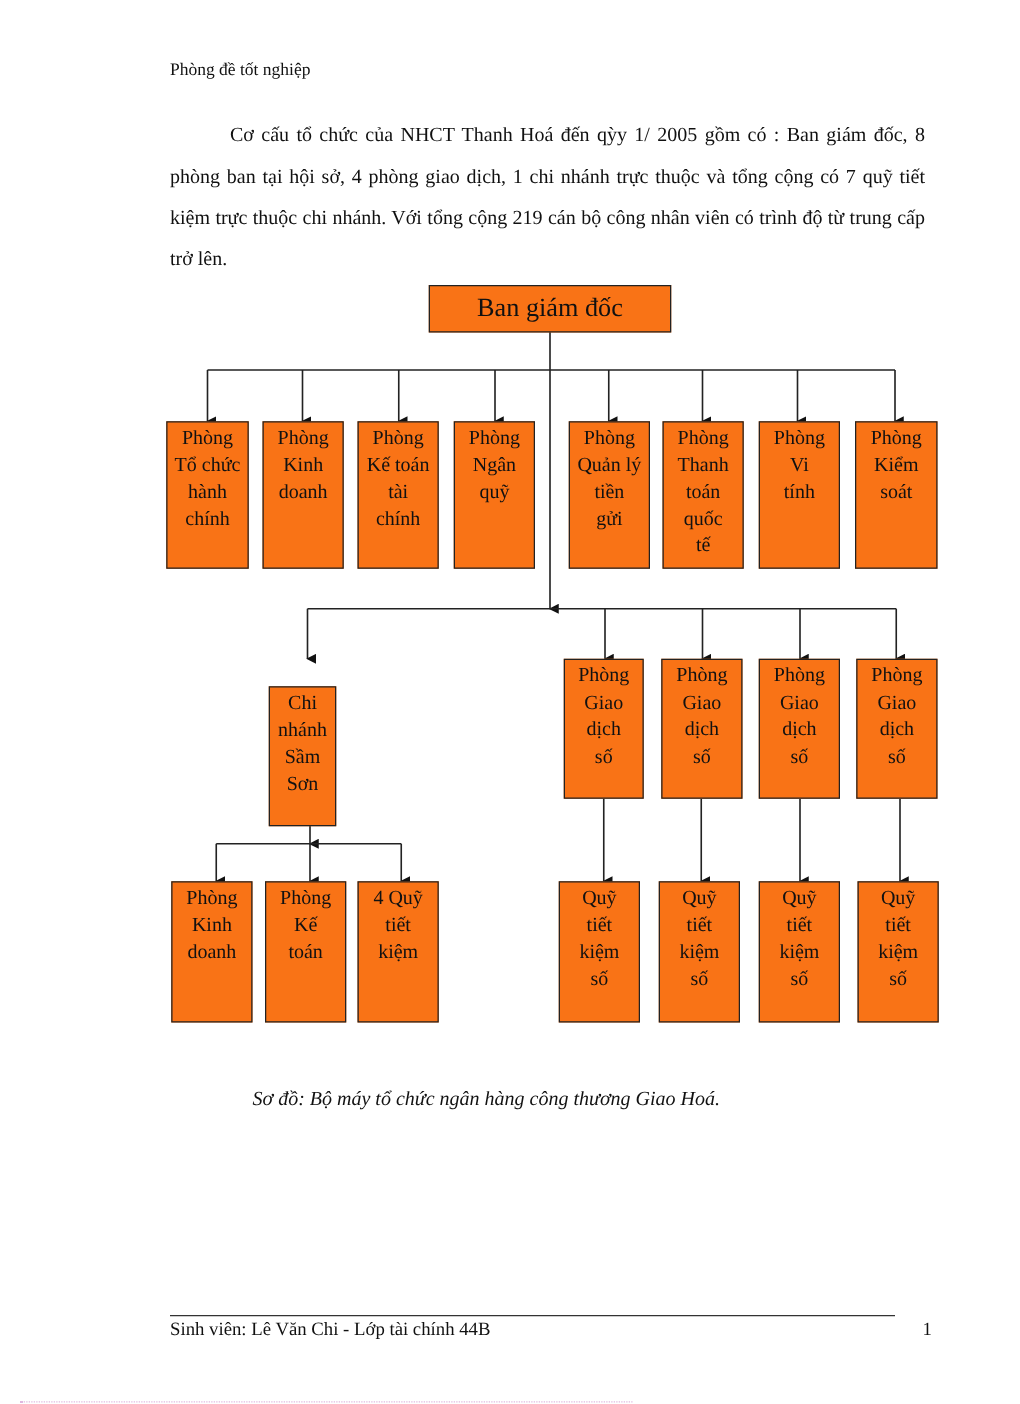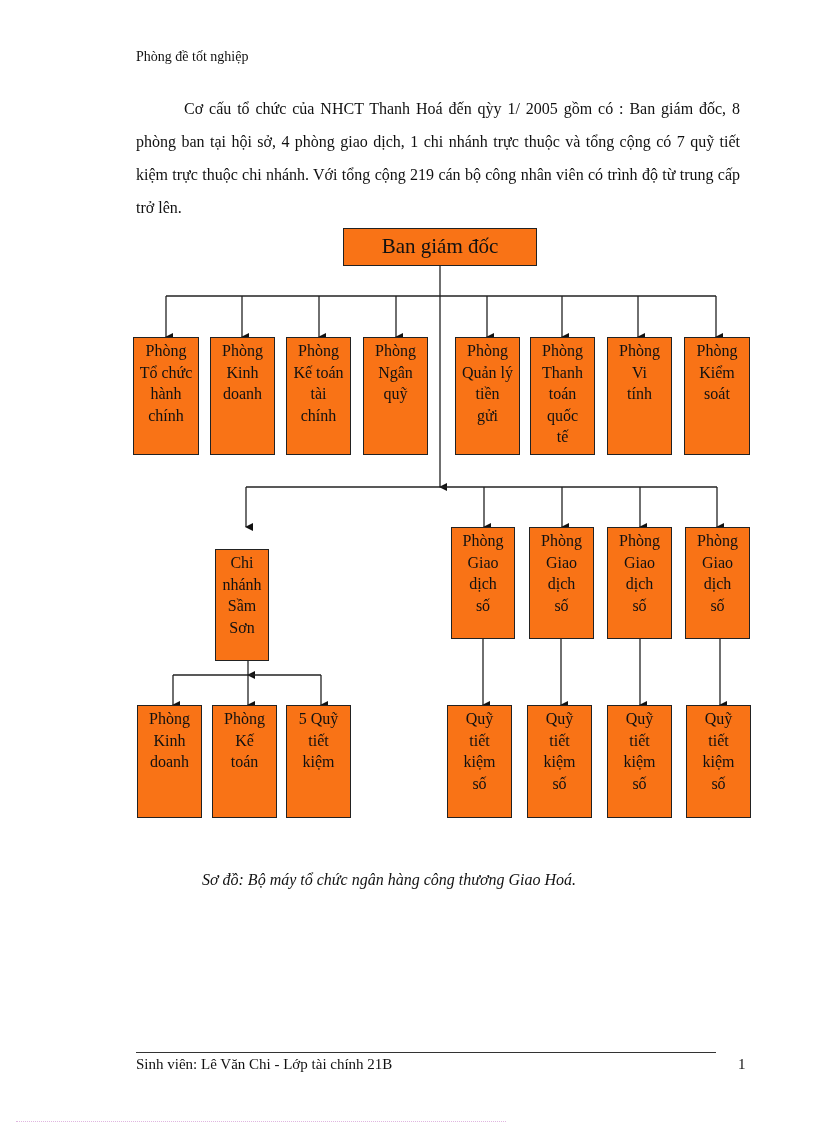--- a/index.html
+++ b/index.html
@@ -150,21 +150,21 @@
     <span>Phòng
 Kinh
 doanh</span>
   </div>
 <div class="box" style="left:212px;top:705px;width:65px;height:113px;">
     <span>Phòng
 Kế
 toán</span>
   </div>
 <div class="box" style="left:286px;top:705px;width:65px;height:113px;">
-    <span>5 Quỹ
+    <span>4 Quỹ
 tiết
 kiệm</span>
   </div>
 <div class="box" style="left:447px;top:705px;width:65px;height:113px;">
     <span>Quỹ
 tiết
 kiệm
 số</span>
   </div>
 <div class="box" style="left:527px;top:705px;width:65px;height:113px;">
@@ -182,15 +182,15 @@
 <div class="box" style="left:686px;top:705px;width:65px;height:113px;">
     <span>Quỹ
 tiết
 kiệm
 số</span>
   </div>
 
 <div class="caption">Sơ đồ:  Bộ máy tổ chức ngân hàng công thương Giao Hoá.</div>
 
 <div class="footer-rule"></div>
-<div class="footer-text">Sinh viên: Lê Văn Chi - Lớp tài chính 21B</div>
+<div class="footer-text">Sinh viên: Lê Văn Chi - Lớp tài chính 44B</div>
 <div class="page-num">1</div>
 <div class="dotted"></div>
 
 </body></html>

